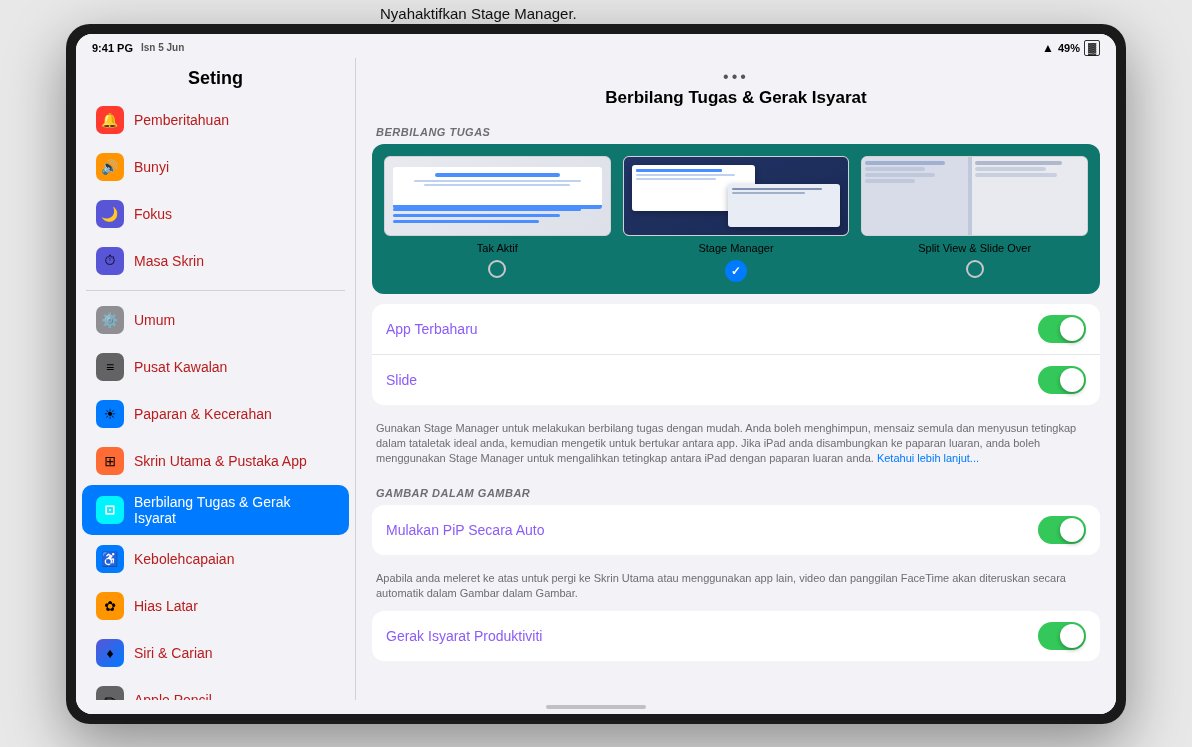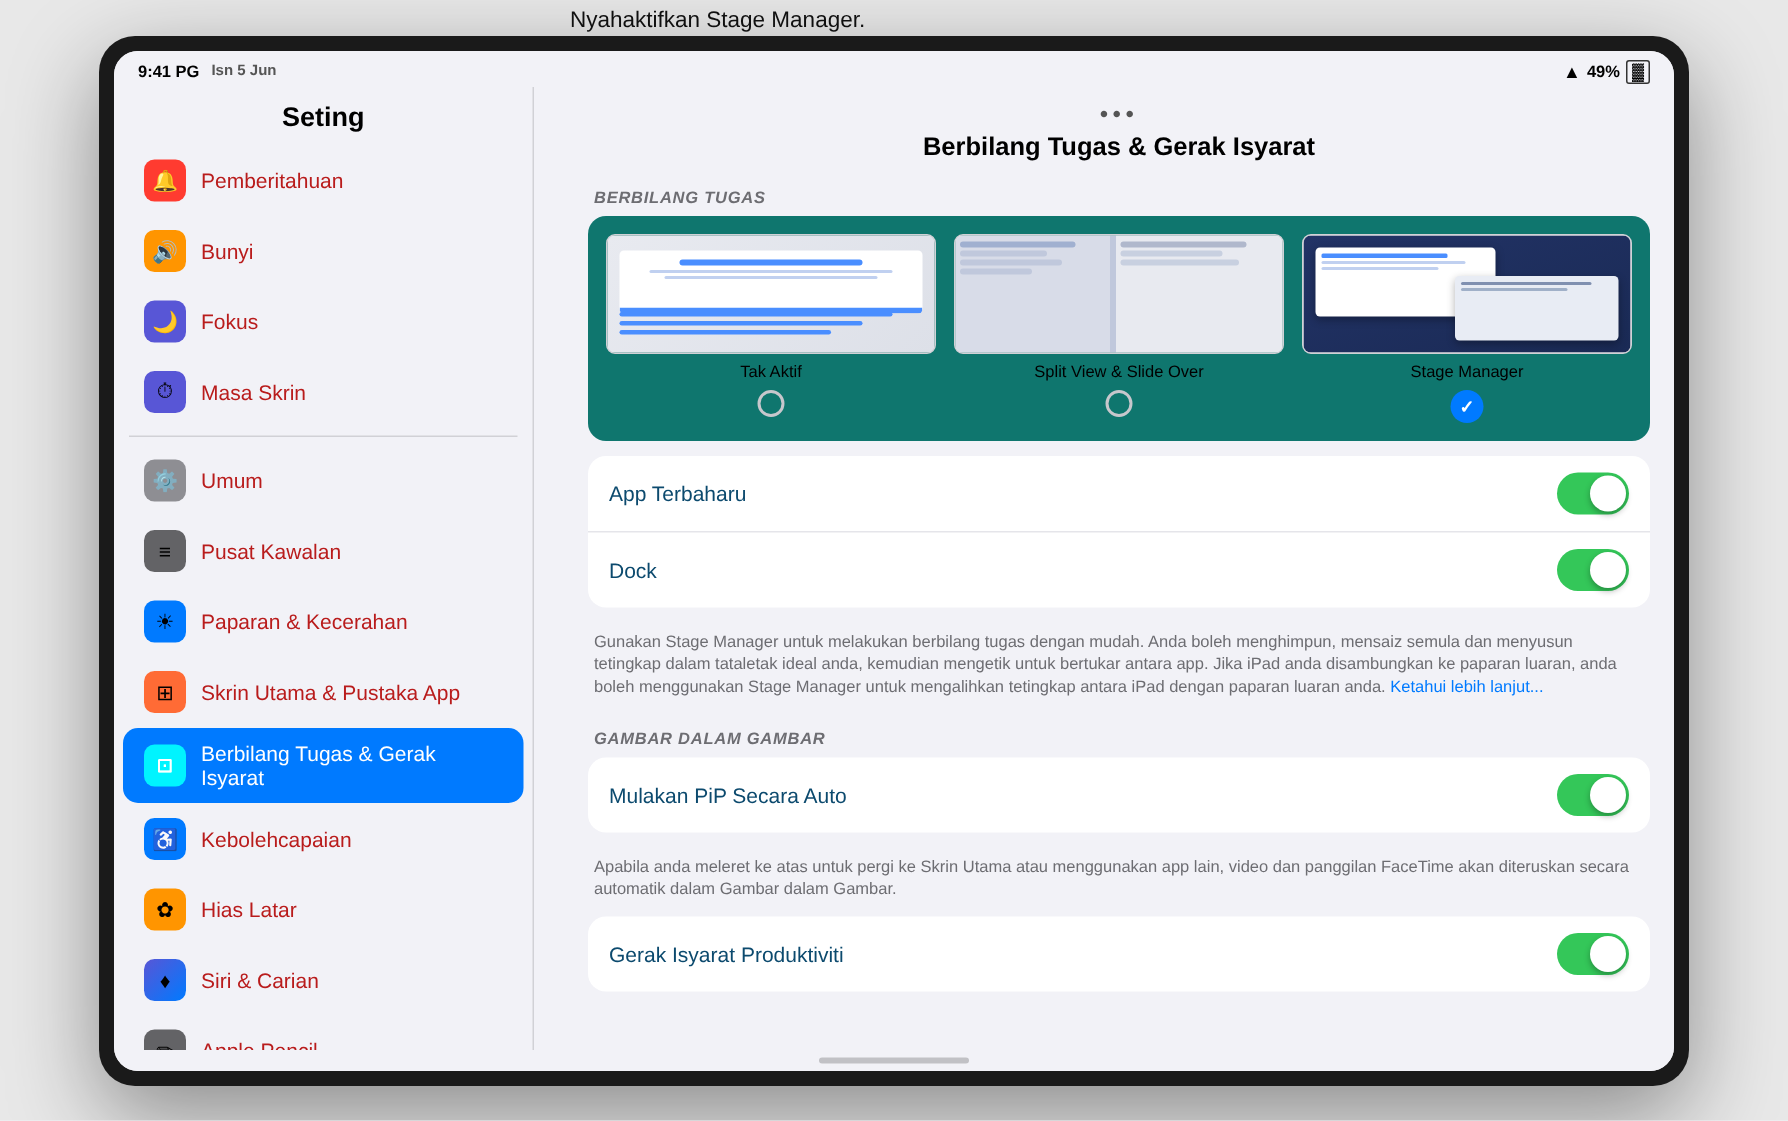--- a/index.html
+++ b/index.html
@@ -45,21 +45,20 @@
       flex-shrink: 0;
     }
 
     .status-left { display: flex; align-items: center; gap: 4px; }
     .status-right { display: flex; align-items: center; gap: 4px; }
 
     .main-content {
       display: flex;
       flex: 1;
       overflow: hidden;
-      gap: 20px;
     }
 
     
     .sidebar {
       width: 280px;
       background: #f2f2f7;
       border-right: 1px solid #d1d1d6;
       display: flex;
       flex-direction: column;
       overflow: hidden;
@@ -238,21 +237,21 @@
       align-items: center;
       justify-content: space-between;
       padding: 11px 14px;
       border-bottom: 1px solid #e5e5ea;
     }
 
     .settings-row:last-child { border-bottom: none; }
 
     .row-label {
       font-size: 14px;
-      color: #0c4a6e;
+      color: #8b5cf6;
     }
 
     
     .toggle {
       width: 48px;
       height: 28px;
       border-radius: 14px;
       background: #34c759;
       position: relative;
       cursor: pointer;
@@ -532,20 +531,38 @@
                   <div style="height:2px;background:#c0d0f0;width:70%;margin:2px auto;border-radius:1px;"></div>
                 </div>
                 <div class="tak-aktif-lines">
                   <div class="tak-aktif-line" style="width:90%;"></div>
                   <div class="tak-aktif-line" style="width:80%;"></div>
                   <div class="tak-aktif-line" style="width:70%;"></div>
                 </div>
               </div>
               <span class="multitask-label">Tak Aktif</span>
               <div class="multitask-radio"></div>
+            </div>
+
+            <div class="multitask-option">
+              <div class="multitask-preview">
+                <div class="stage-bg">
+                  <div class="stage-win1">
+                    <div style="height:3px;background:#4a8eff;width:70%;margin:4px 4px 2px;border-radius:1px;"></div>
+                    <div style="height:2px;background:#c0d0f0;width:80%;margin:2px 4px;border-radius:1px;"></div>
+                    <div style="height:2px;background:#c0d0f0;width:65%;margin:2px 4px;border-radius:1px;"></div>
+                  </div>
+                  <div class="stage-win2">
+                    <div style="height:2px;background:#8090b0;width:80%;margin:4px 4px 2px;border-radius:1px;"></div>
+                    <div style="height:2px;background:#a0b0c8;width:65%;margin:2px 4px;border-radius:1px;"></div>
+                  </div>
+                </div>
+              </div>
+              <span class="multitask-label">Stage Manager</span>
+              <div class="check-circle"></div>
             </div>
 
             <div class="multitask-option">
               <div class="multitask-preview preview-split">
                 <div class="split-left">
                   <div class="split-bar" style="width:80%;"></div>
                   <div class="split-bar" style="width:60%;background:#c0c8dc;"></div>
                   <div class="split-bar" style="width:70%;background:#c0c8dc;"></div>
                   <div class="split-bar" style="width:50%;background:#c0c8dc;"></div>
                 </div>
@@ -553,47 +570,29 @@
                 <div class="split-right">
                   <div class="split-bar" style="width:80%;background:#b0b8cc;"></div>
                   <div class="split-bar" style="width:65%;background:#c8d0e0;"></div>
                   <div class="split-bar" style="width:75%;background:#c8d0e0;"></div>
                 </div>
               </div>
               <span class="multitask-label">Split View &amp; Slide Over</span>
               <div class="multitask-radio"></div>
             </div>
 
-            <div class="multitask-option">
-              <div class="multitask-preview">
-                <div class="stage-bg">
-                  <div class="stage-win1">
-                    <div style="height:3px;background:#4a8eff;width:70%;margin:4px 4px 2px;border-radius:1px;"></div>
-                    <div style="height:2px;background:#c0d0f0;width:80%;margin:2px 4px;border-radius:1px;"></div>
-                    <div style="height:2px;background:#c0d0f0;width:65%;margin:2px 4px;border-radius:1px;"></div>
-                  </div>
-                  <div class="stage-win2">
-                    <div style="height:2px;background:#8090b0;width:80%;margin:4px 4px 2px;border-radius:1px;"></div>
-                    <div style="height:2px;background:#a0b0c8;width:65%;margin:2px 4px;border-radius:1px;"></div>
-                  </div>
-                </div>
-              </div>
-              <span class="multitask-label">Stage Manager</span>
-              <div class="check-circle"></div>
-            </div>
-
           </div>
 
           <div class="settings-group">
             <div class="settings-row">
               <span class="row-label">App Terbaharu</span>
               <div class="toggle"></div>
             </div>
             <div class="settings-row">
-              <span class="row-label">Dock</span>
+              <span class="row-label">Slide</span>
               <div class="toggle"></div>
             </div>
           </div>
 
           <div class="info-text">
             <span>Gunakan Stage Manager untuk melakukan berbilang tugas dengan mudah. Anda boleh menghimpun, mensaiz semula dan menyusun tetingkap dalam tataletak ideal anda, kemudian mengetik untuk bertukar antara app. Jika iPad anda disambungkan ke paparan luaran, anda boleh menggunakan Stage Manager untuk mengalihkan tetingkap antara iPad dengan paparan luaran anda.</span>
             <a href="#">Ketahui lebih lanjut...</a>
           </div>
 
           <div class="section-label">GAMBAR DALAM GAMBAR</div>

